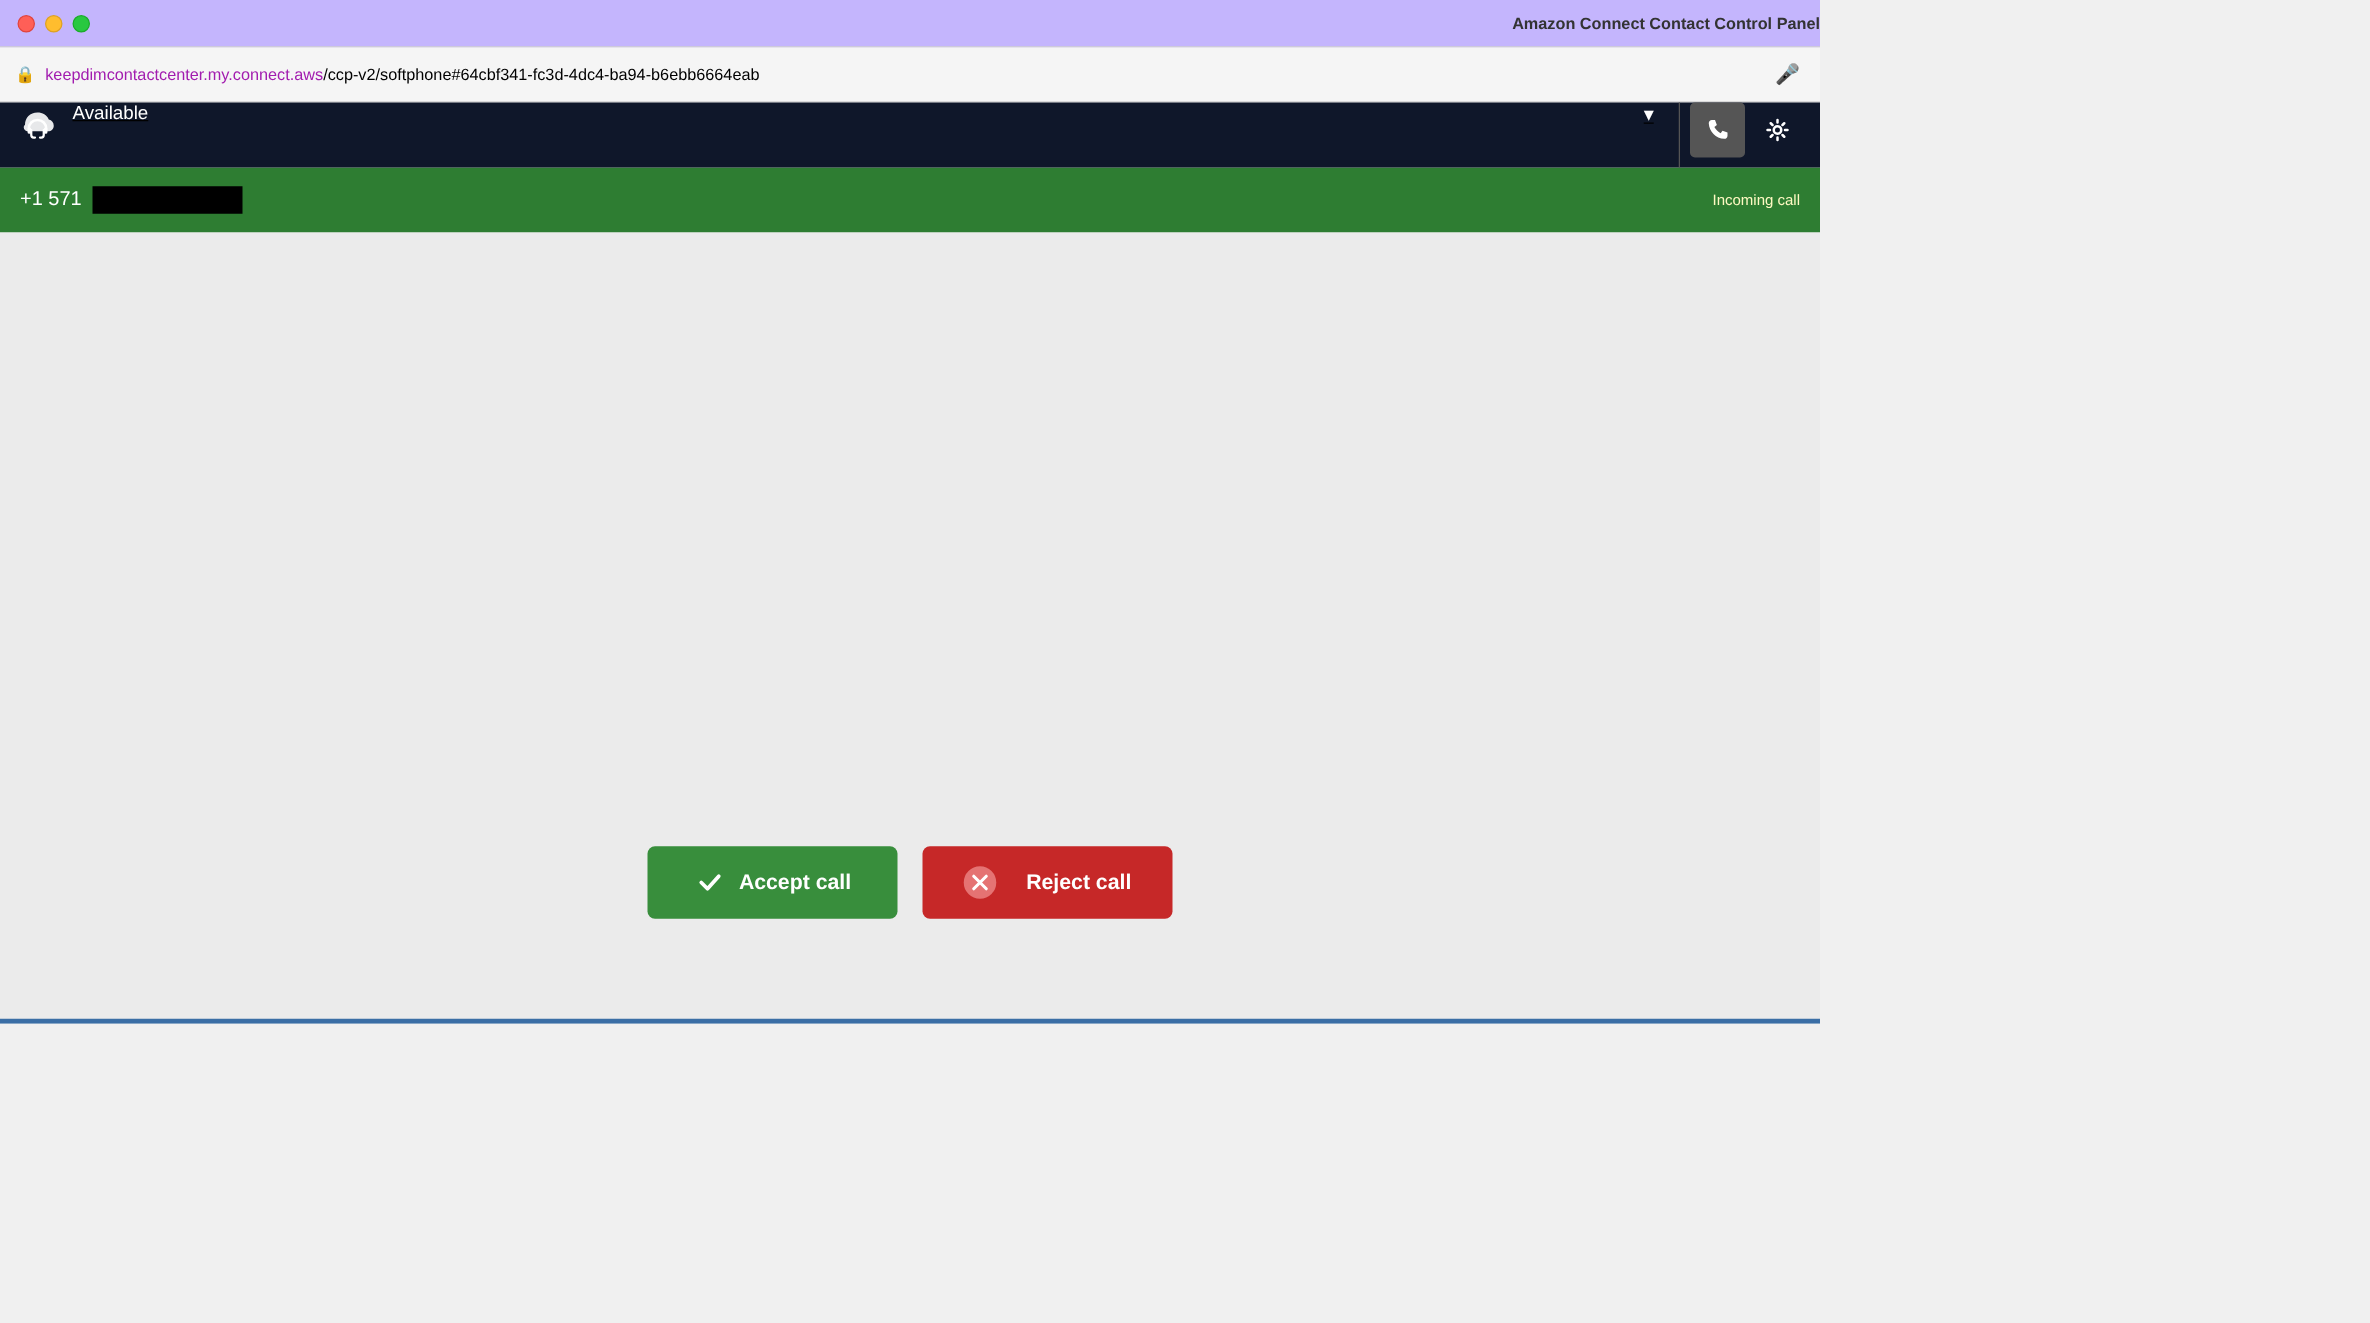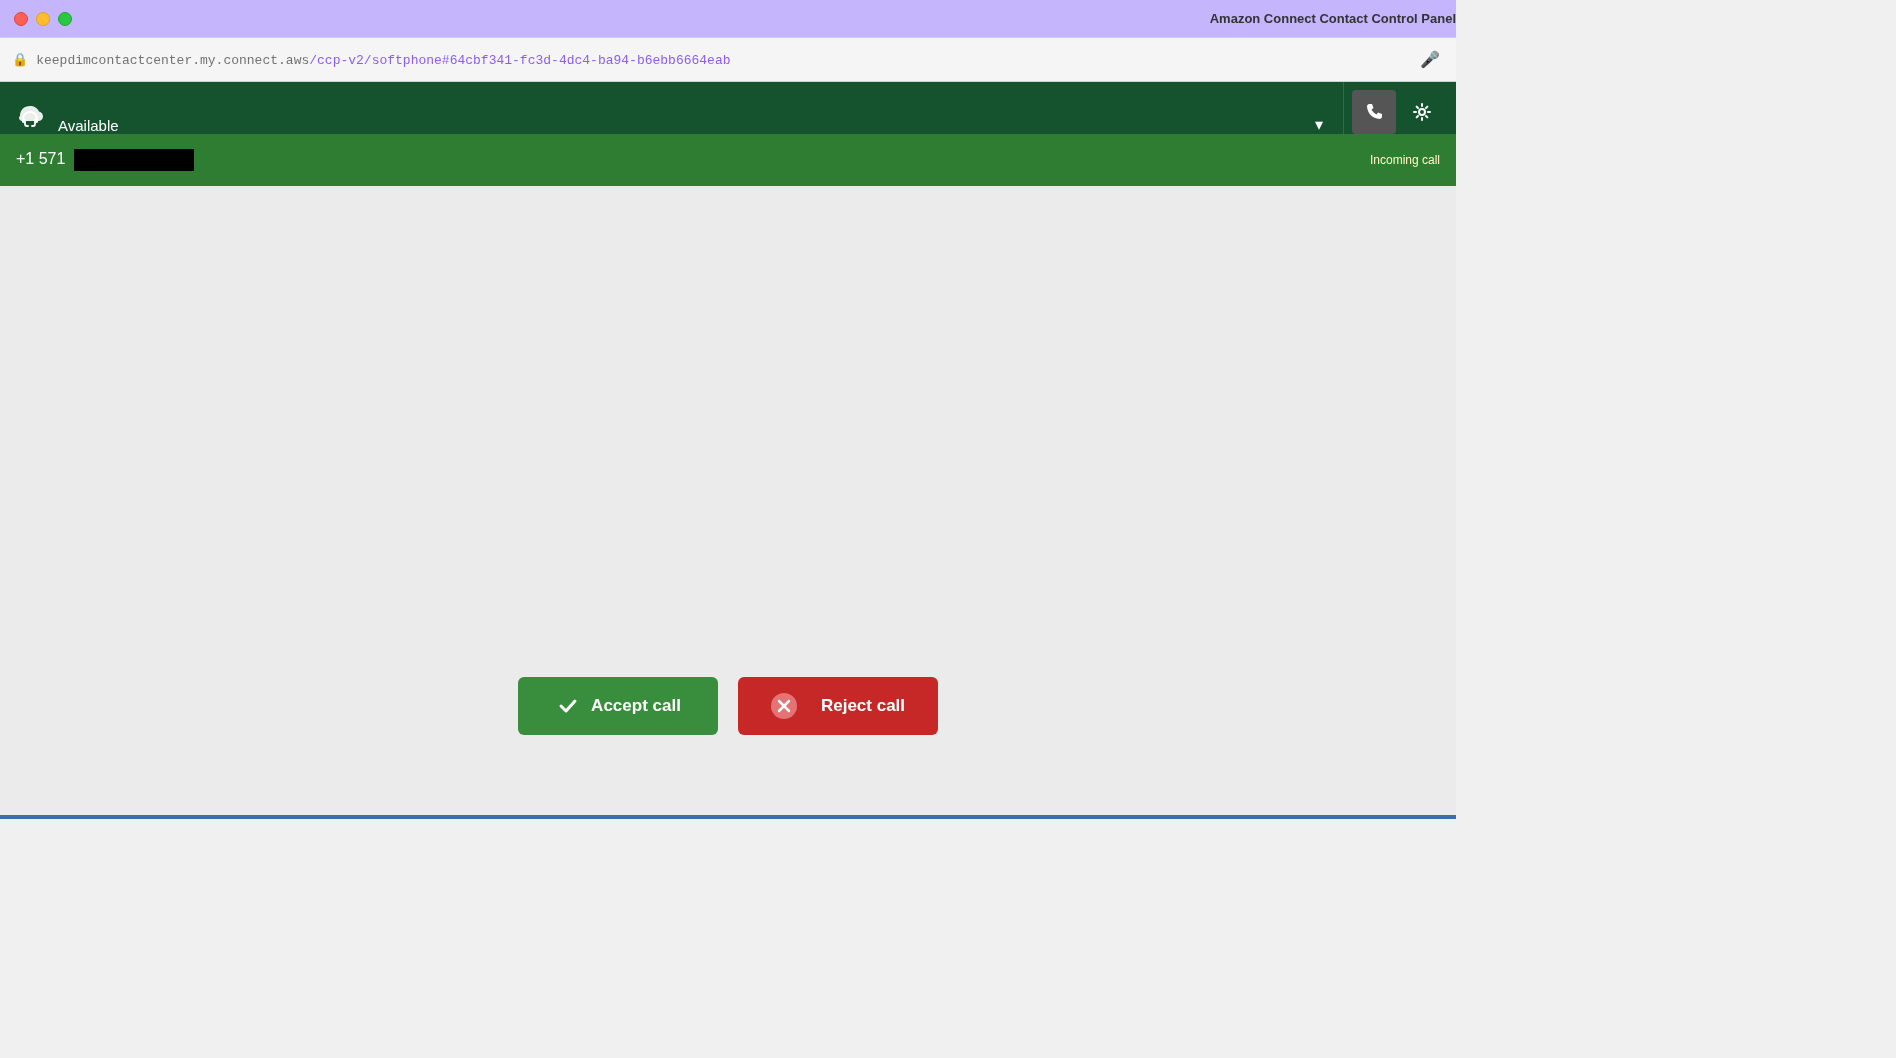--- a/index.html
+++ b/index.html
@@ -66,53 +66,52 @@
       color: #666;
       font-size: 13px;
     }
 
     .url-text {
       font-size: 13px;
       color: #333;
     }
 
     .url-text .url-host {
-      color: #737373;
+      color: #a21caf;
       font-weight: 500;
-      font-family: Liberation Mono, monospace;
     }
 
     .url-text .url-path {
-      color: #8b5cf6;
-      font-family: Liberation Mono, monospace;
+      color: #000000;
     }
 
     .mic-icon {
       position: absolute;
       right: 16px;
       color: #555;
       font-size: 16px;
     }
 
     
     .ccp-panel {
       width: 100%;
       height: calc(819px - 82px);
       display: flex;
       flex-direction: column;
     }
 
     
     .header-bar {
       height: 52px;
-      background: #14532d;
-      display: flex;
-      align-items: flex-end;
+      background: #0f172a;
+      display: flex;
+      align-items: flex-start;
       padding: 0 12px;
       position: relative;
+      text-decoration: underline;
     }
 
     .status-label {
       color: #fff;
       font-size: 15px;
       font-weight: 500;
       flex: 1;
     }
 
     .chevron-icon {

